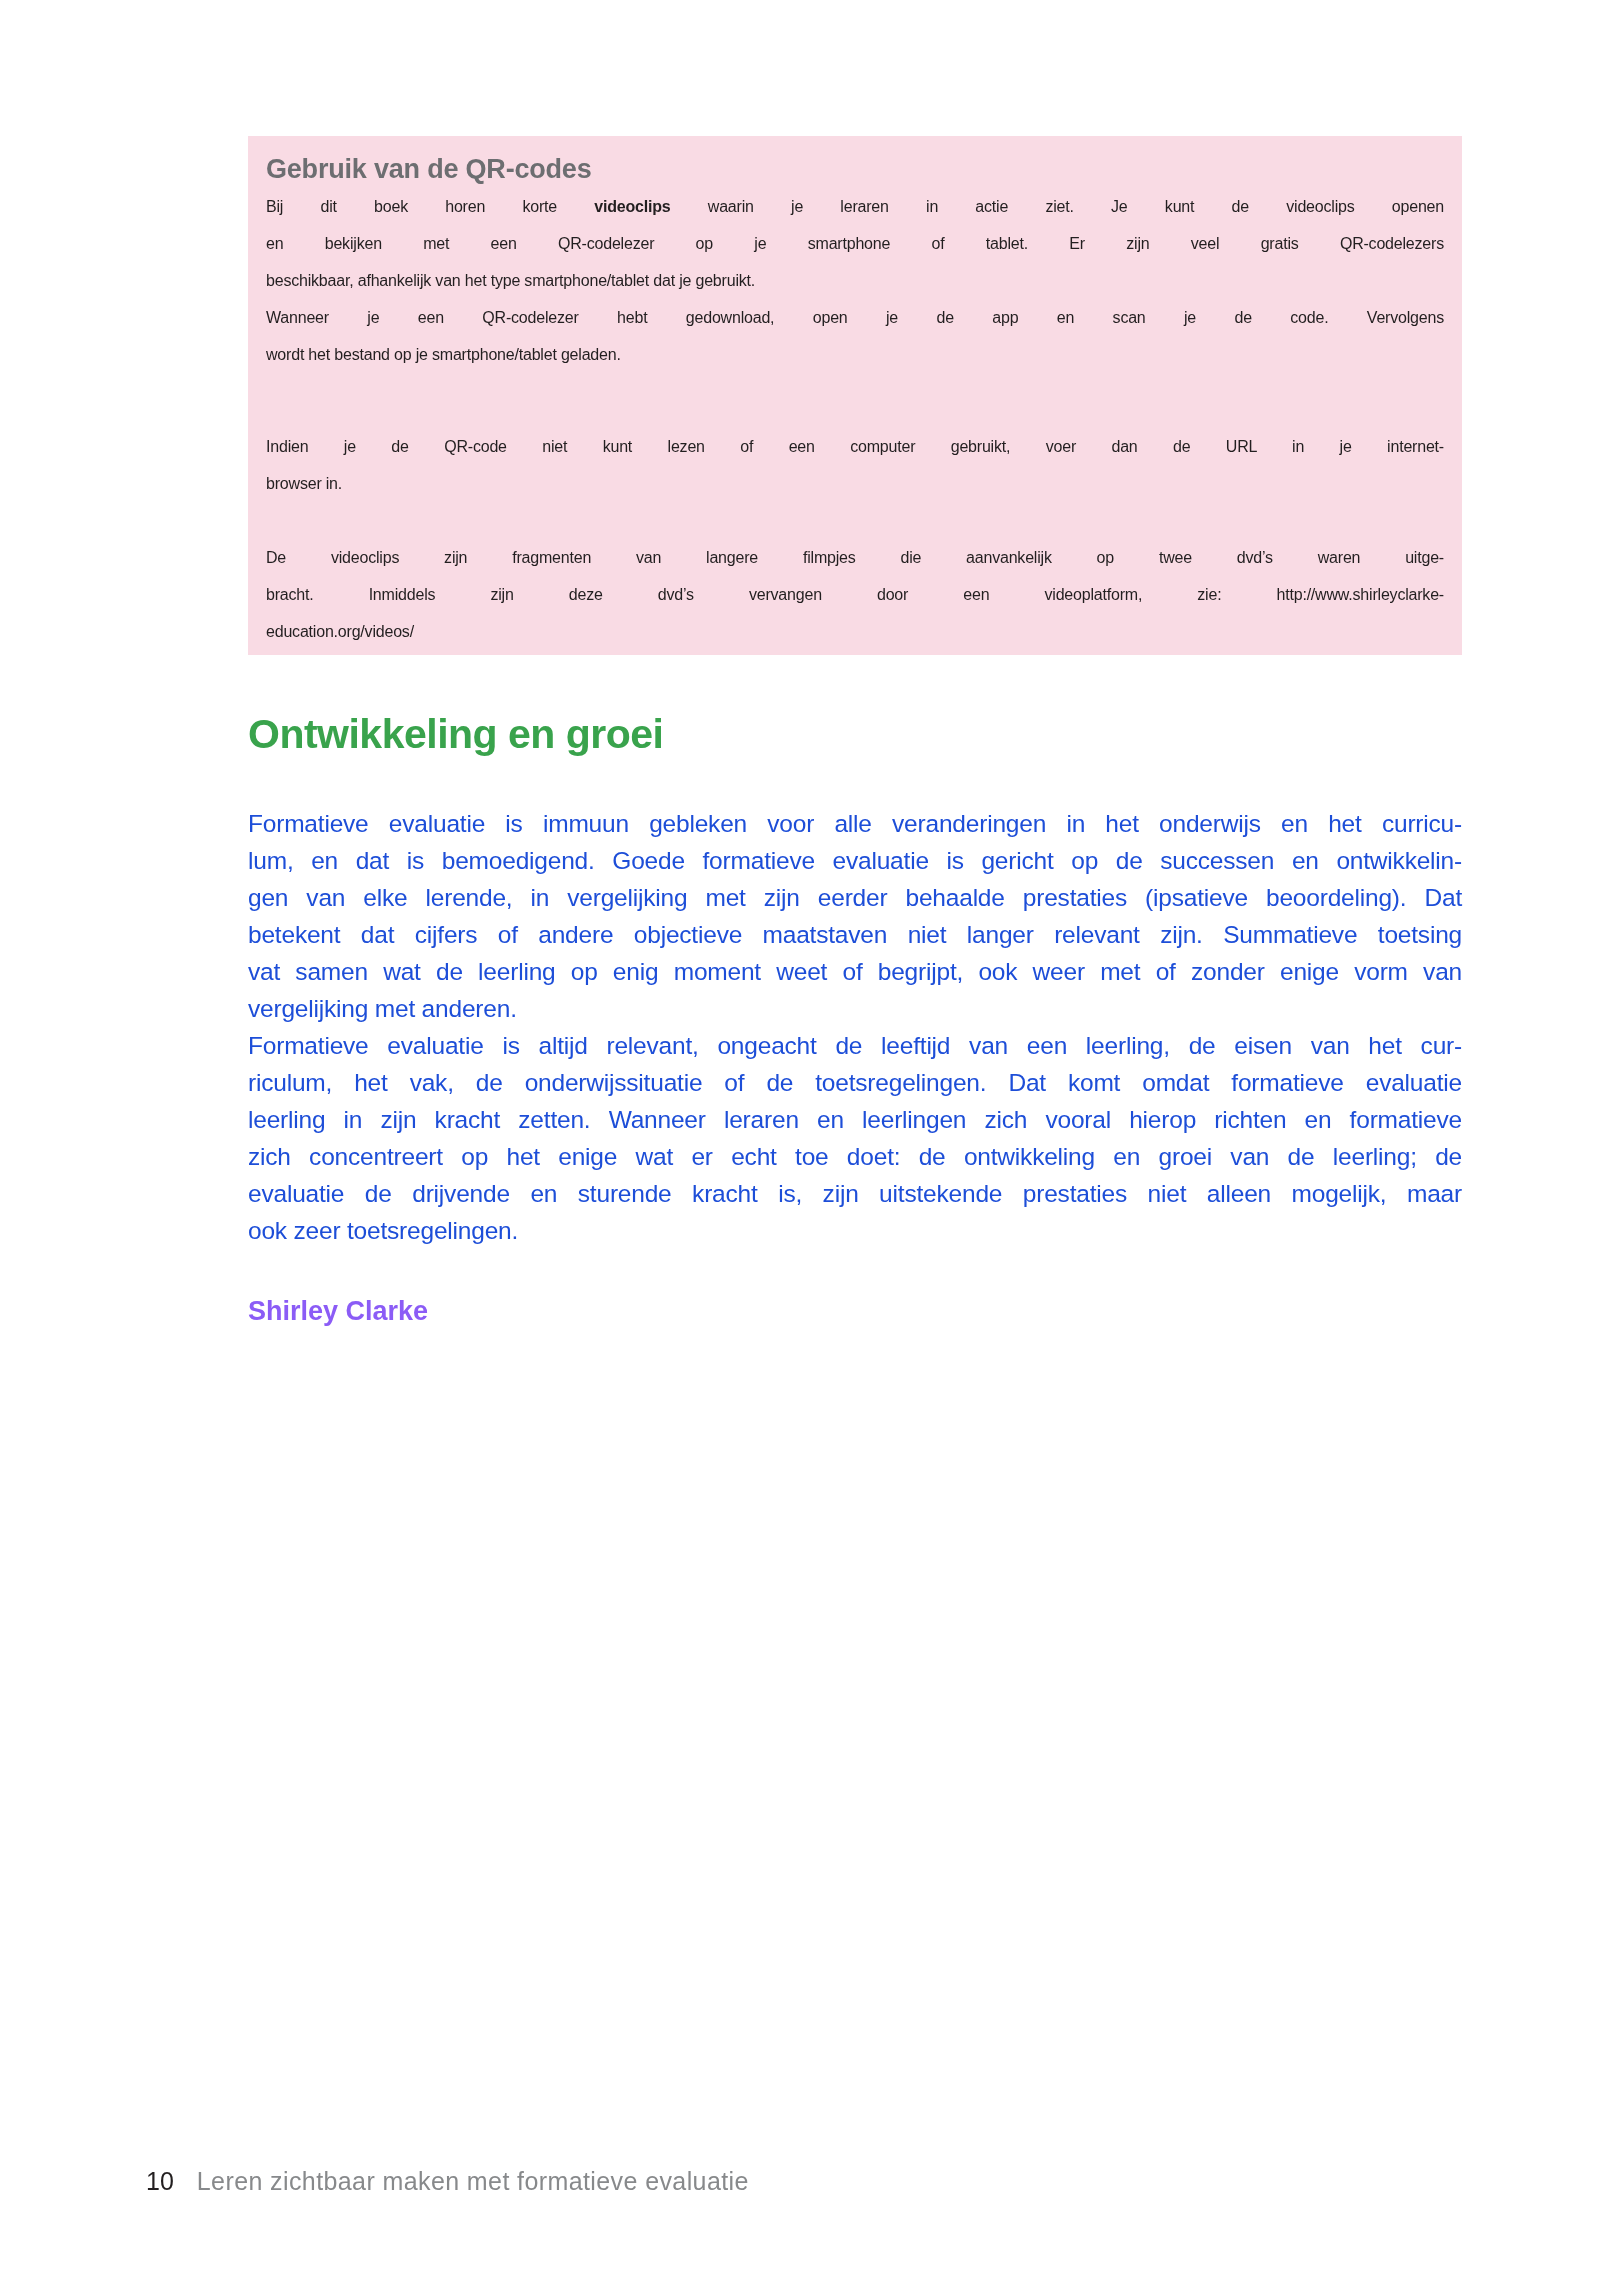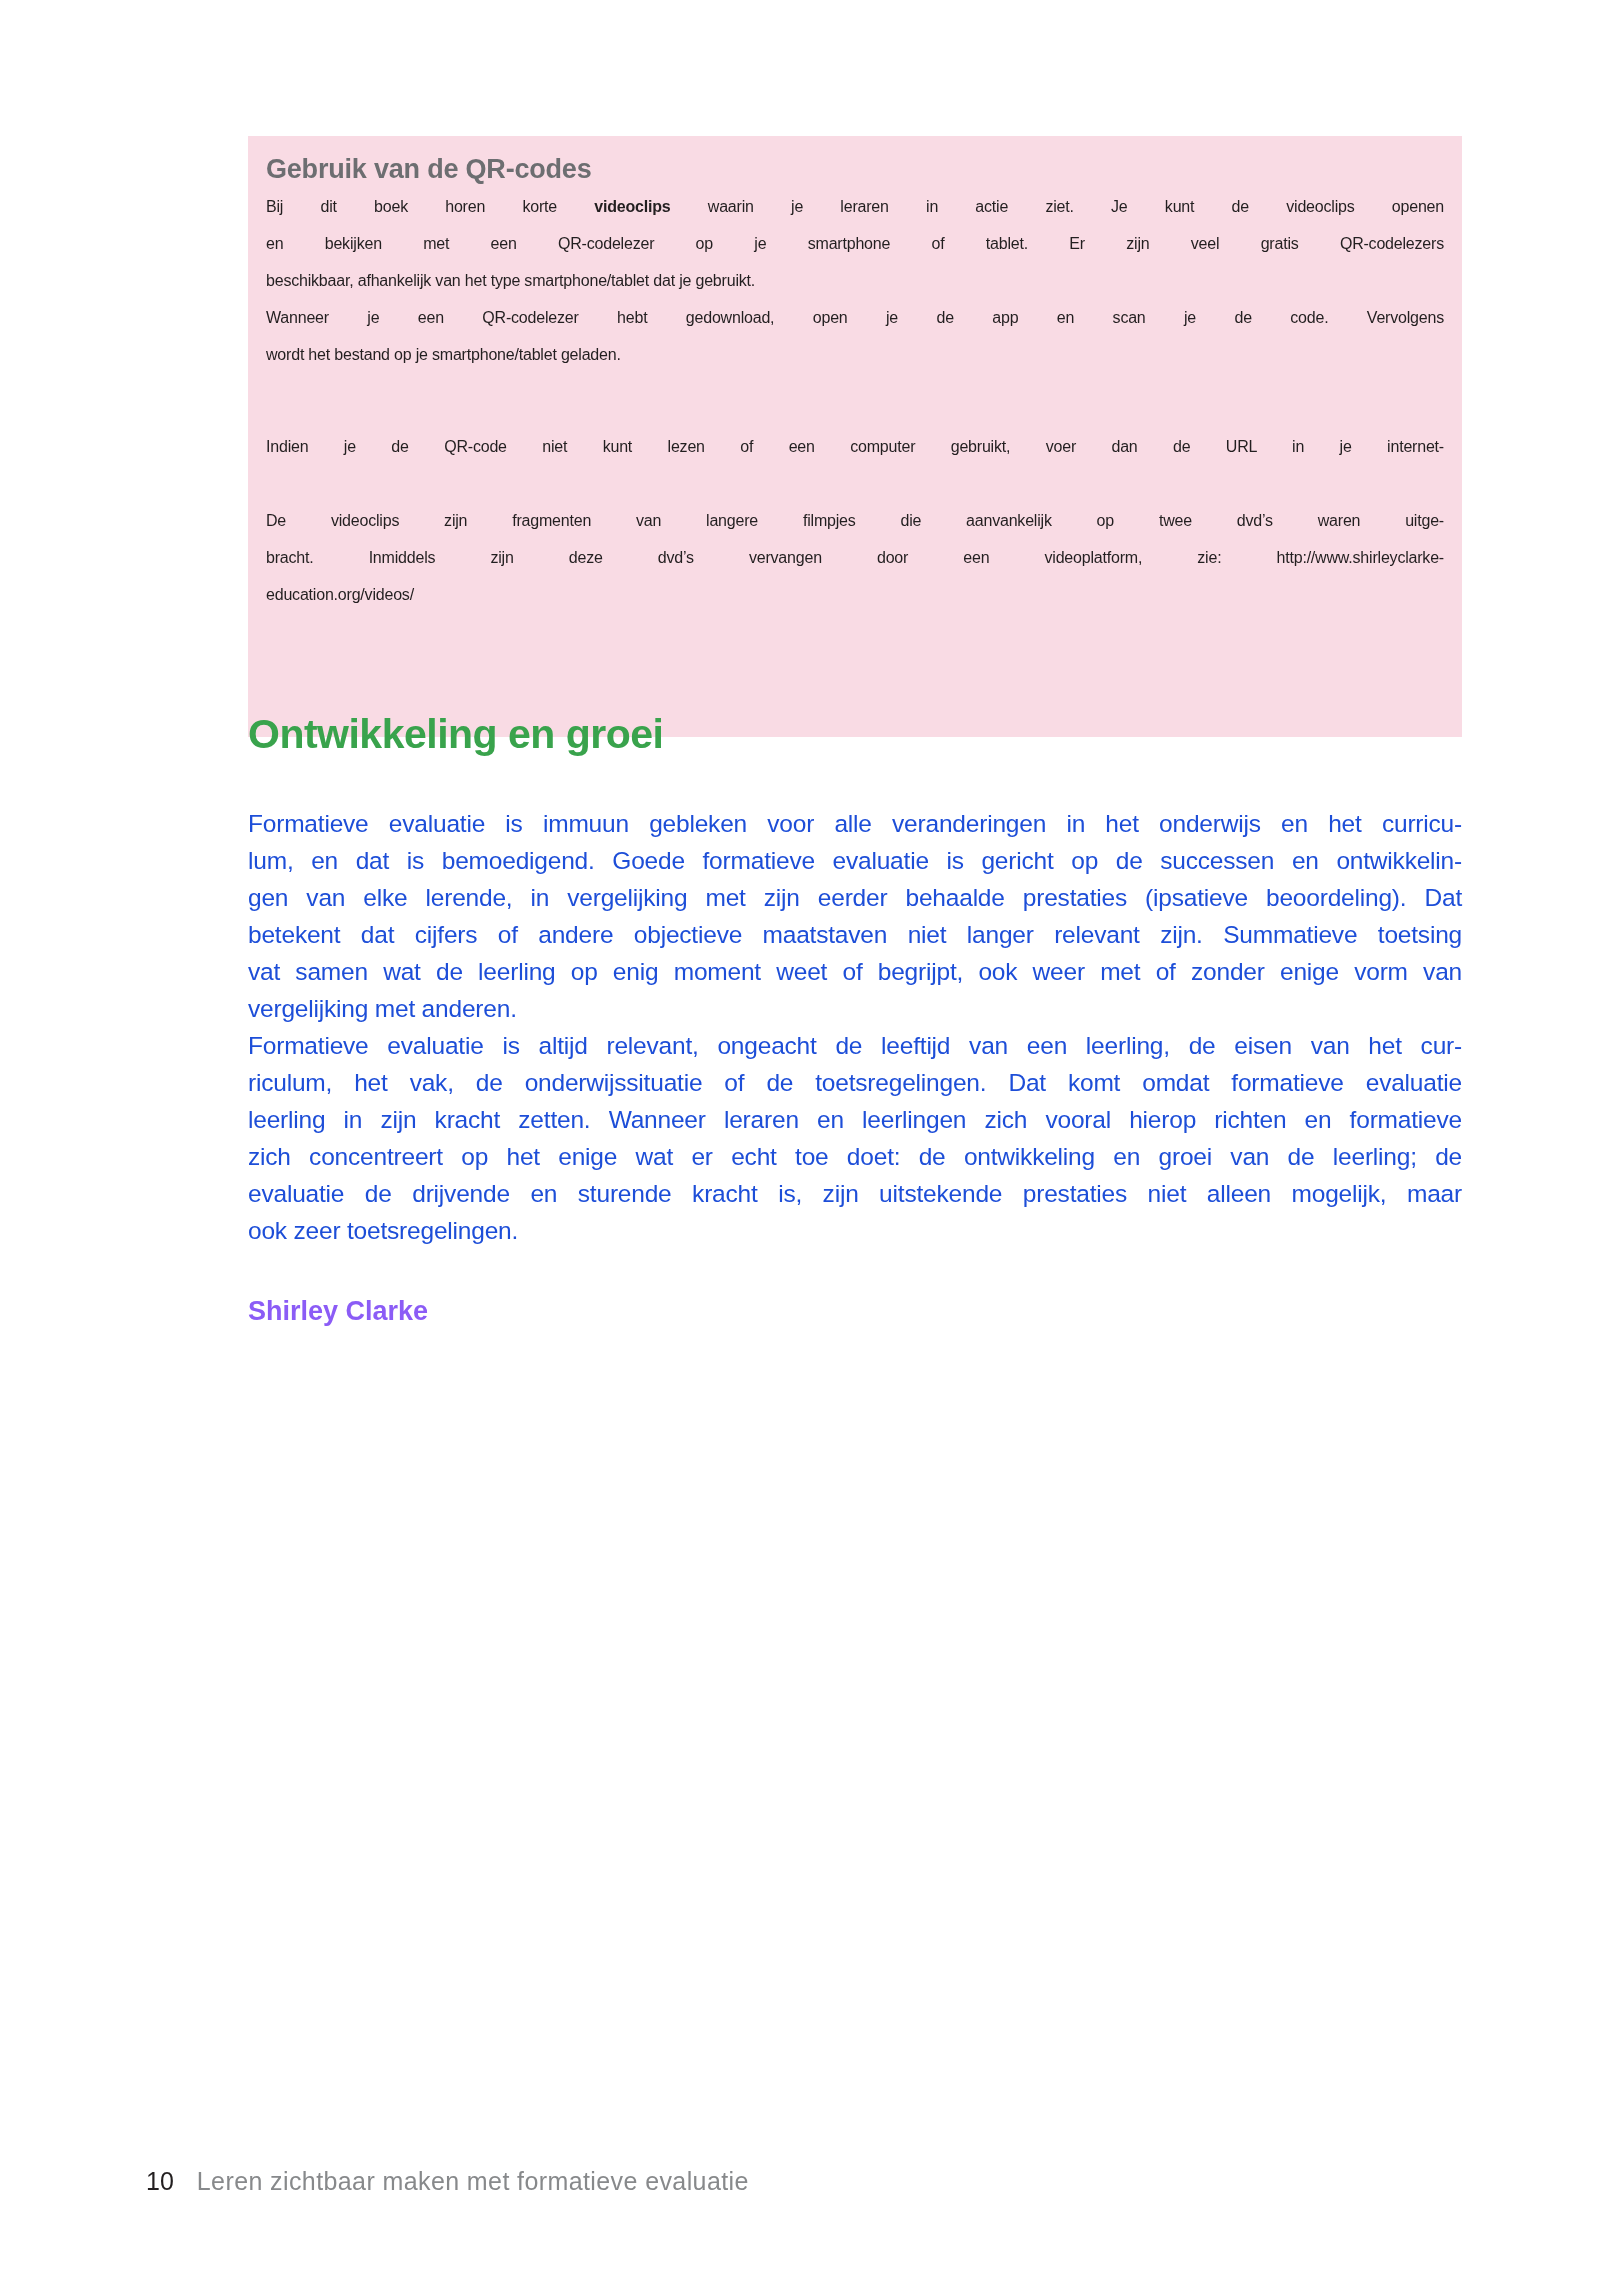--- a/index.html
+++ b/index.html
@@ -12,21 +12,21 @@
     color: #231f20;
     overflow: hidden;
   }
 
   
   .qr-box {
     position: absolute;
     left: 248px;
     top: 136px;
     width: 1214px;
-    height: 601px;
+    height: 519px;
     background: #f9dbe4;
     box-sizing: border-box;
     padding: 15.4px 18px 0 18px;
   }
   .qr-box-heading {
     font-size: 27px;
     line-height: 37px;
     font-weight: bold;
     color: #6d6e71;
     letter-spacing: -0.2px;
@@ -109,20 +109,21 @@
           <div class="line">Bij dit boek horen korte <strong>videoclips</strong> waarin je leraren in actie ziet. Je kunt de videoclips openen</div>
           <div class="line">en bekijken met een QR-codelezer op je smartphone of tablet. Er zijn veel gratis QR-codelezers</div>
           <div class="line last">beschikbaar, afhankelijk van het type smartphone/tablet dat je gebruikt.</div>
         </div>
         <div class="para i1">
           <div class="line">Wanneer je een QR-codelezer hebt gedownload, open je de app en scan je de code. Vervolgens</div>
           <div class="line last">wordt het bestand op je smartphone/tablet geladen.</div>
         </div>
         <div class="para i2">
           <div class="line">Indien je de QR-code niet kunt lezen of een computer gebruikt, voer dan de URL in je internet-</div>
+          <div class="line last">browser in.</div>
         </div>
         <div class="para i3">
           <div class="line">De videoclips zijn fragmenten van langere filmpjes die aanvankelijk op twee dvd’s waren uitge-</div>
           <div class="line">bracht. Inmiddels zijn deze dvd’s vervangen door een videoplatform, zie: http://www.shirleyclarke-</div>
           <div class="line last">education.org/videos/</div>
         </div>
       </div>
   </section>
 
   <section class="main">

